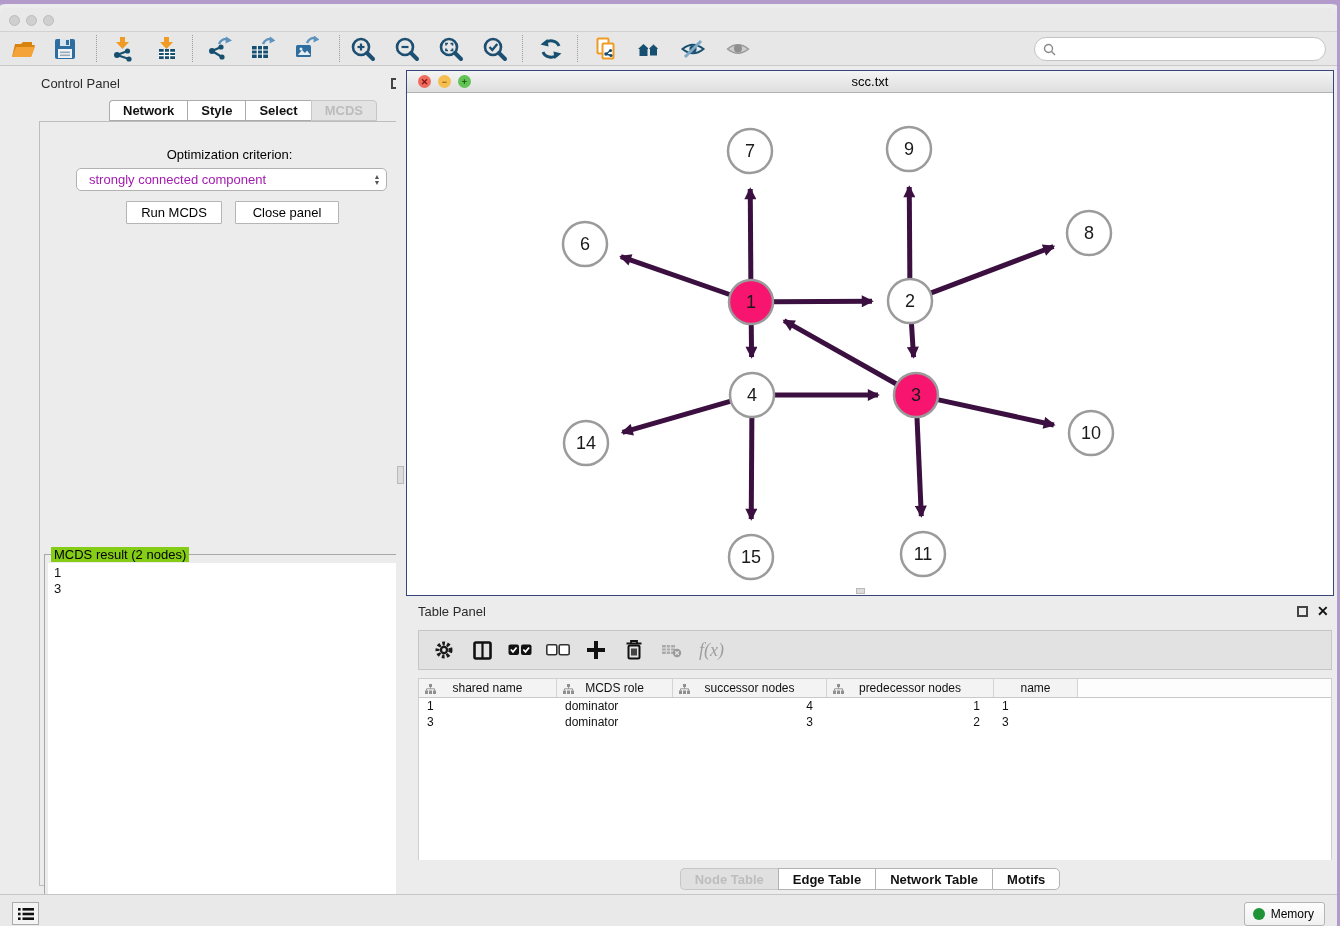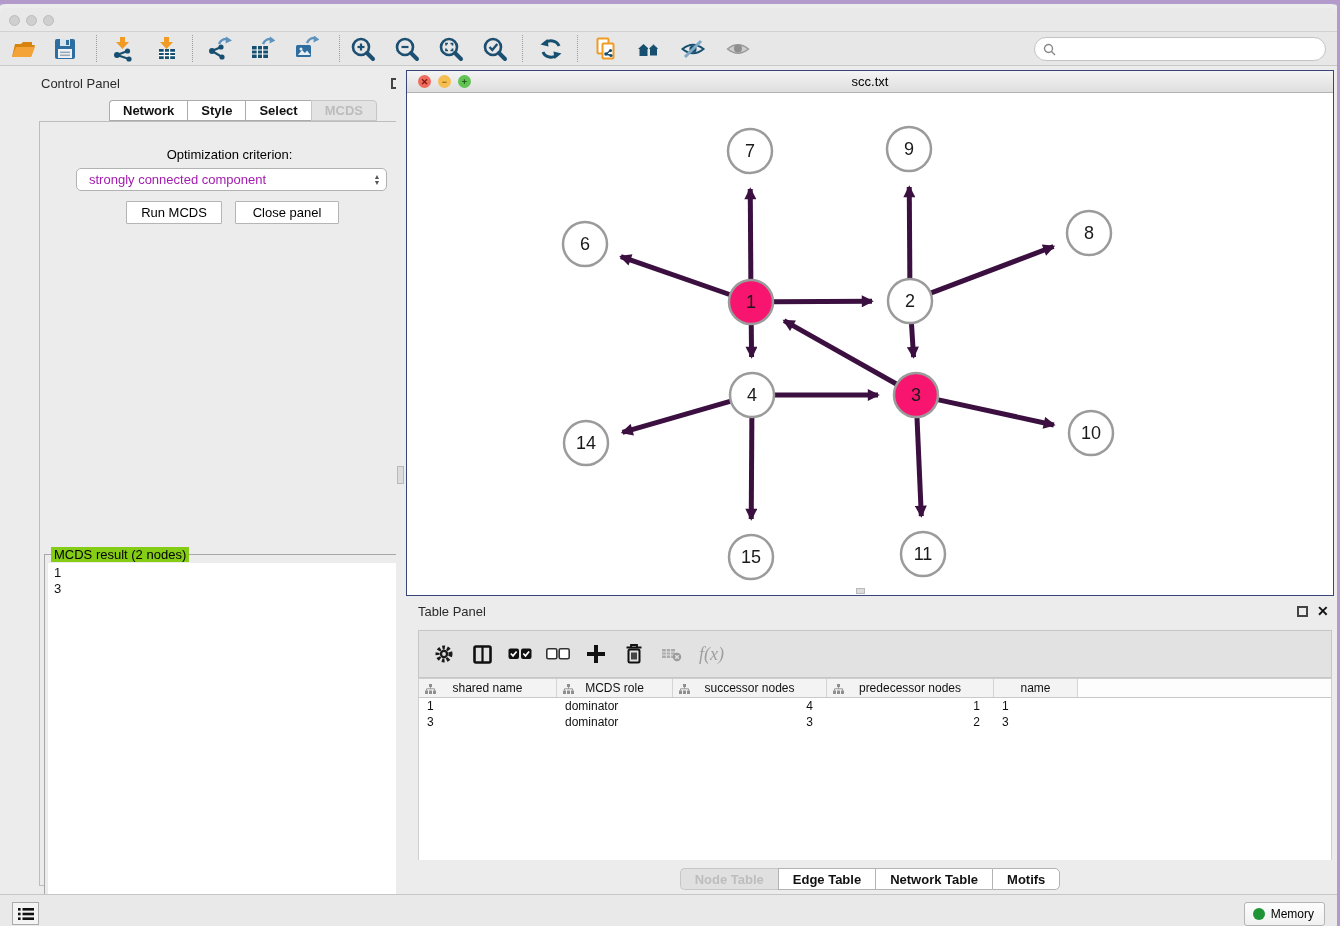--- a/index.html
+++ b/index.html
@@ -65,21 +65,21 @@
     background:#fff; border:1px solid #39457a; box-shadow:0 0 0 1px #6b74a0 inset; }
   #net-titlebar { position:absolute; top:0; left:0; width:100%; height:22px;
     background:linear-gradient(#f4f4f4,#dedede); border-bottom:1px solid #b3b3b3; }
   .tl { position:absolute; top:4px; width:13px; height:13px; border-radius:50%;
     font-size:9px; font-weight:bold; display:flex; align-items:center; justify-content:center; }
   #net-titlebar .t { position:absolute; top:3px; width:100%; text-align:center; font-size:13px; color:#000; }
   #net-canvas { position:absolute; top:22px; left:0; width:926px; height:502px; background:#fff; }
   
   #table-panel { position:absolute; top:592px; left:406px; width:928px; height:298px; background:#ececec; }
   #tp-title { position:absolute; top:8px; left:12px; font-size:13px; color:#2b2b2b; }
-  #tp-toolbar { position:absolute; top:34px; left:12px; width:914px; height:48px;
+  #tp-toolbar { position:absolute; top:34px; left:12px; width:914px; height:40px;
     background:#e2e2e2; border:1px solid #c6c6c6; display:flex; align-items:center; }
   .tp-icon { width:26px; height:26px; display:flex; align-items:center; justify-content:center; margin-left:12px; }
   .fx { font-family:"Liberation Serif",serif; font-style:italic; font-size:18px; color:#9e9e9e; margin-left:14px; }
   #node-table { position:absolute; top:82px; left:12px; width:914px; height:182px; background:#fff;
     border:1px solid #cfcfcf; border-bottom:none; overflow:hidden; }
   #thead { display:flex; height:19px; background:#f3f3f3; border-bottom:1px solid #c9c9c9; }
   .th { position:relative; display:flex; align-items:center; justify-content:center;
     font-size:12px; color:#111; border-right:1px solid #d4d4d4; }
   .th .hier { position:absolute; left:6px; top:5px; }
   .th.filler { flex:1; background:#fdfdfd; border-right:none; }

